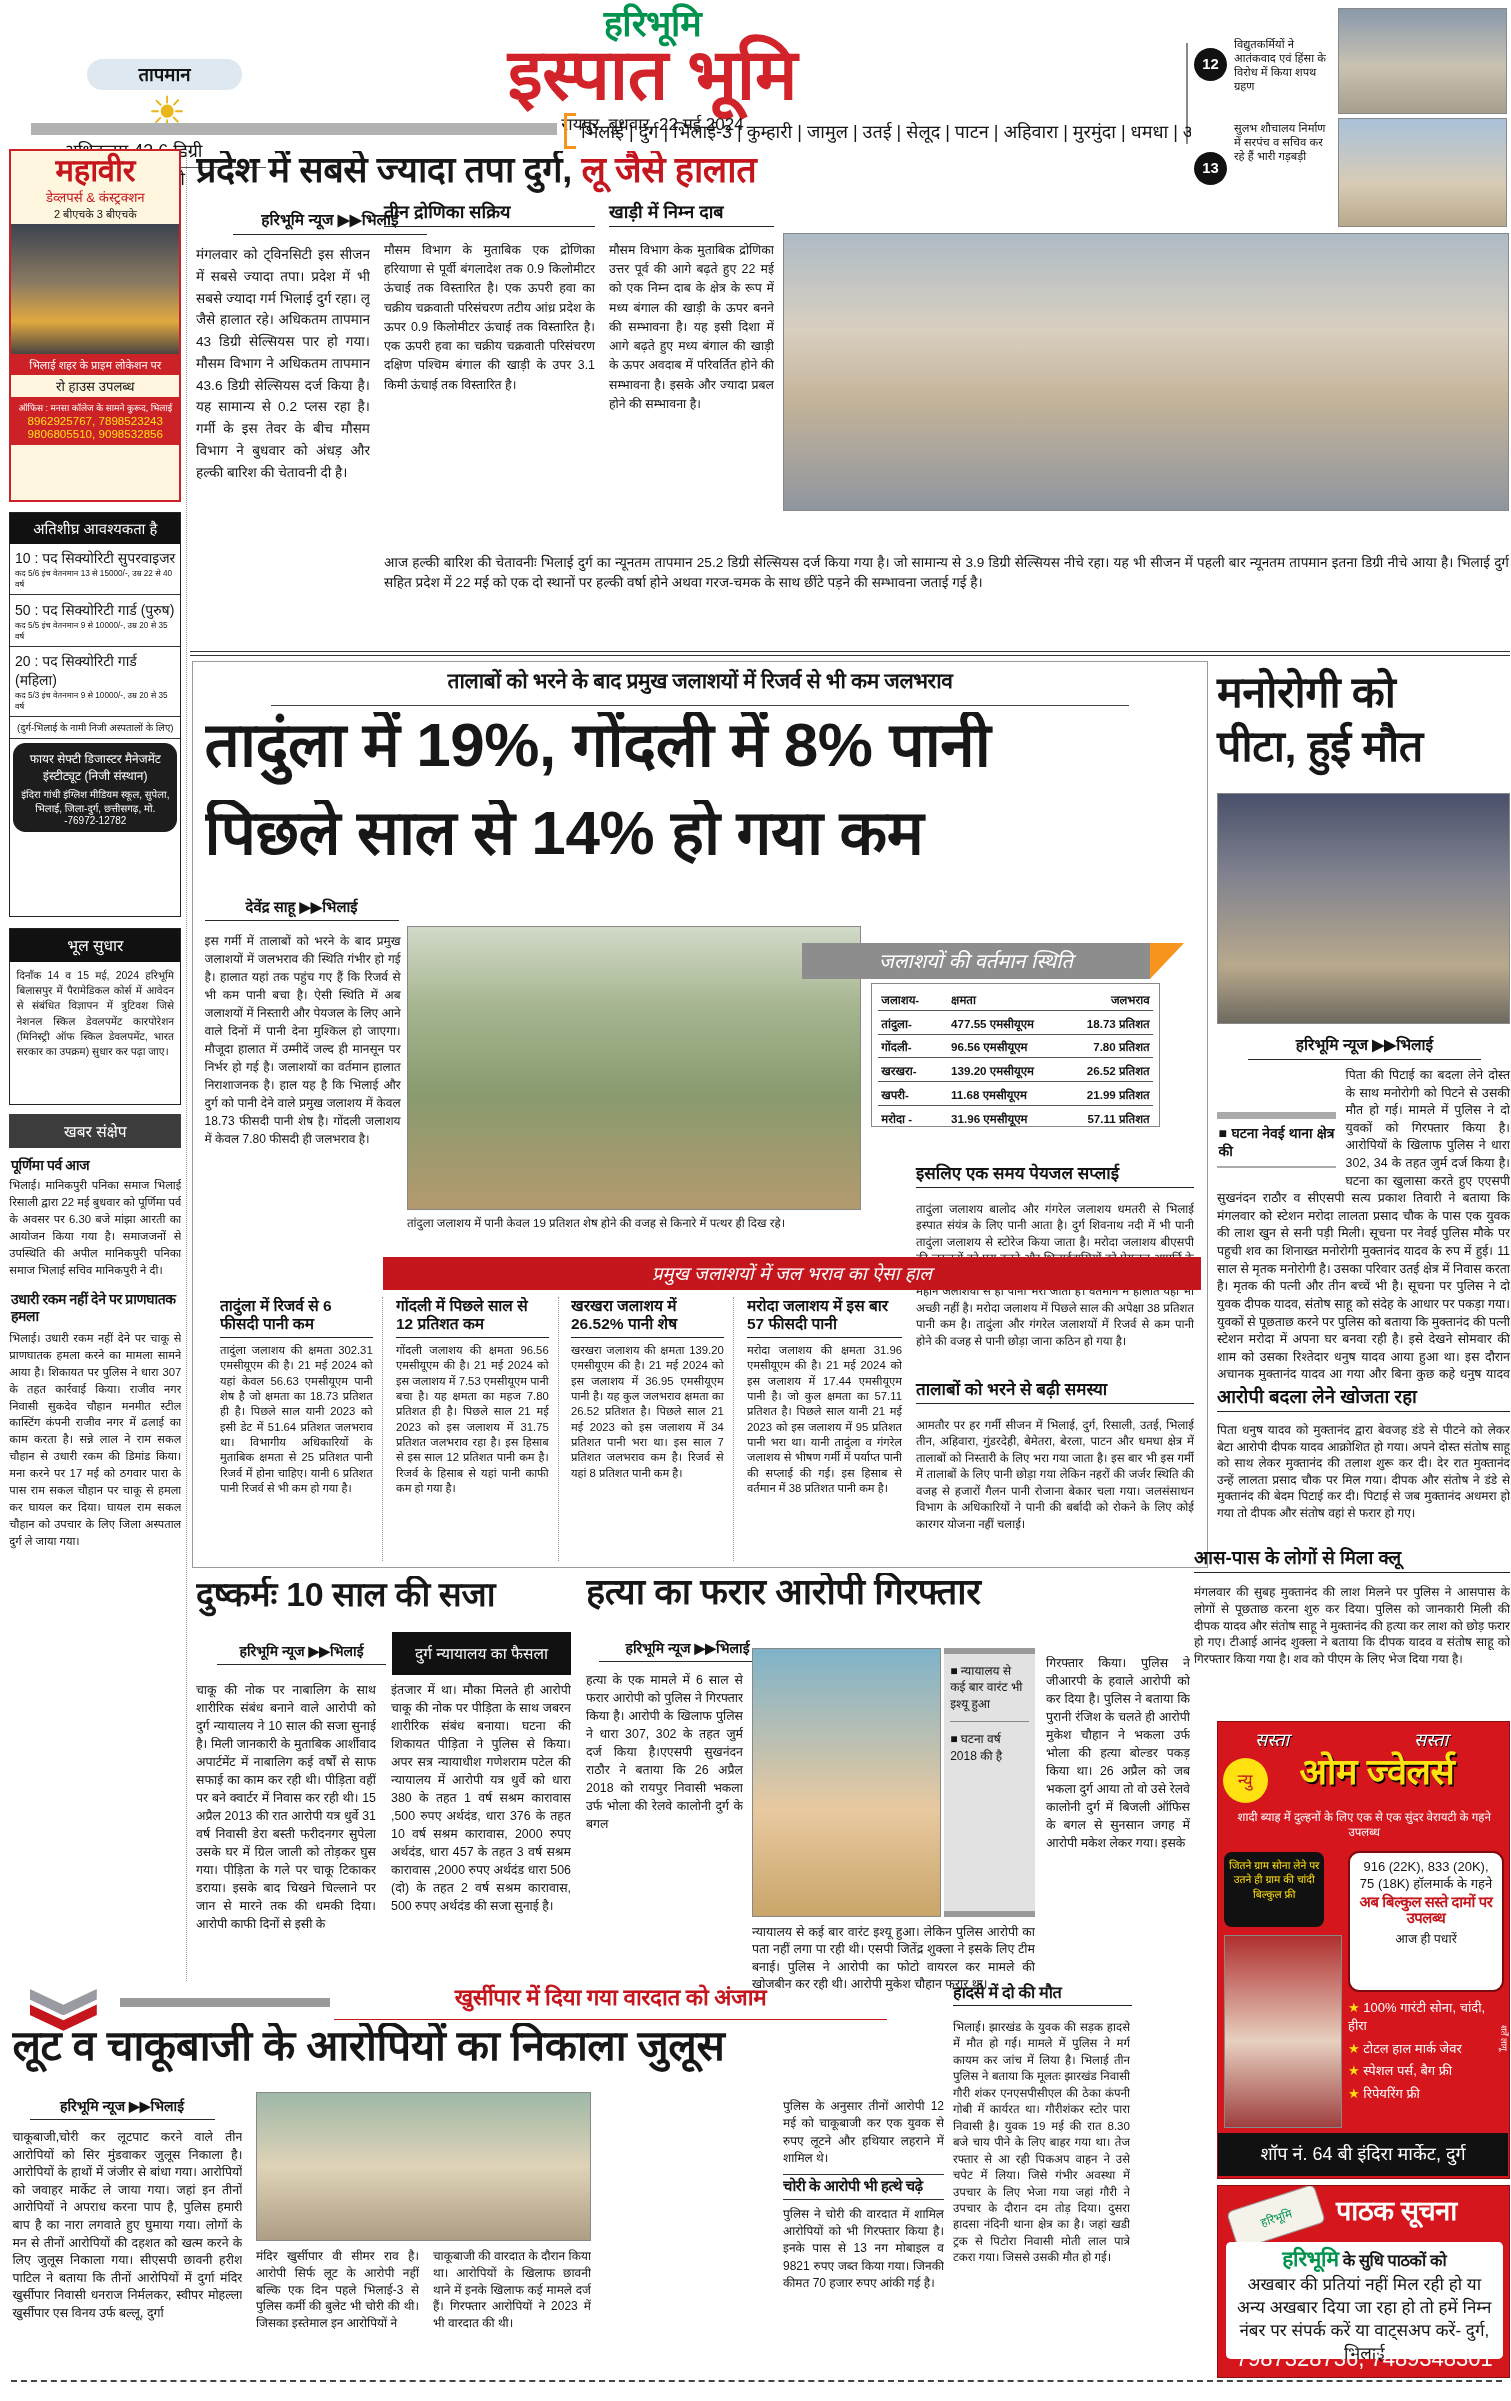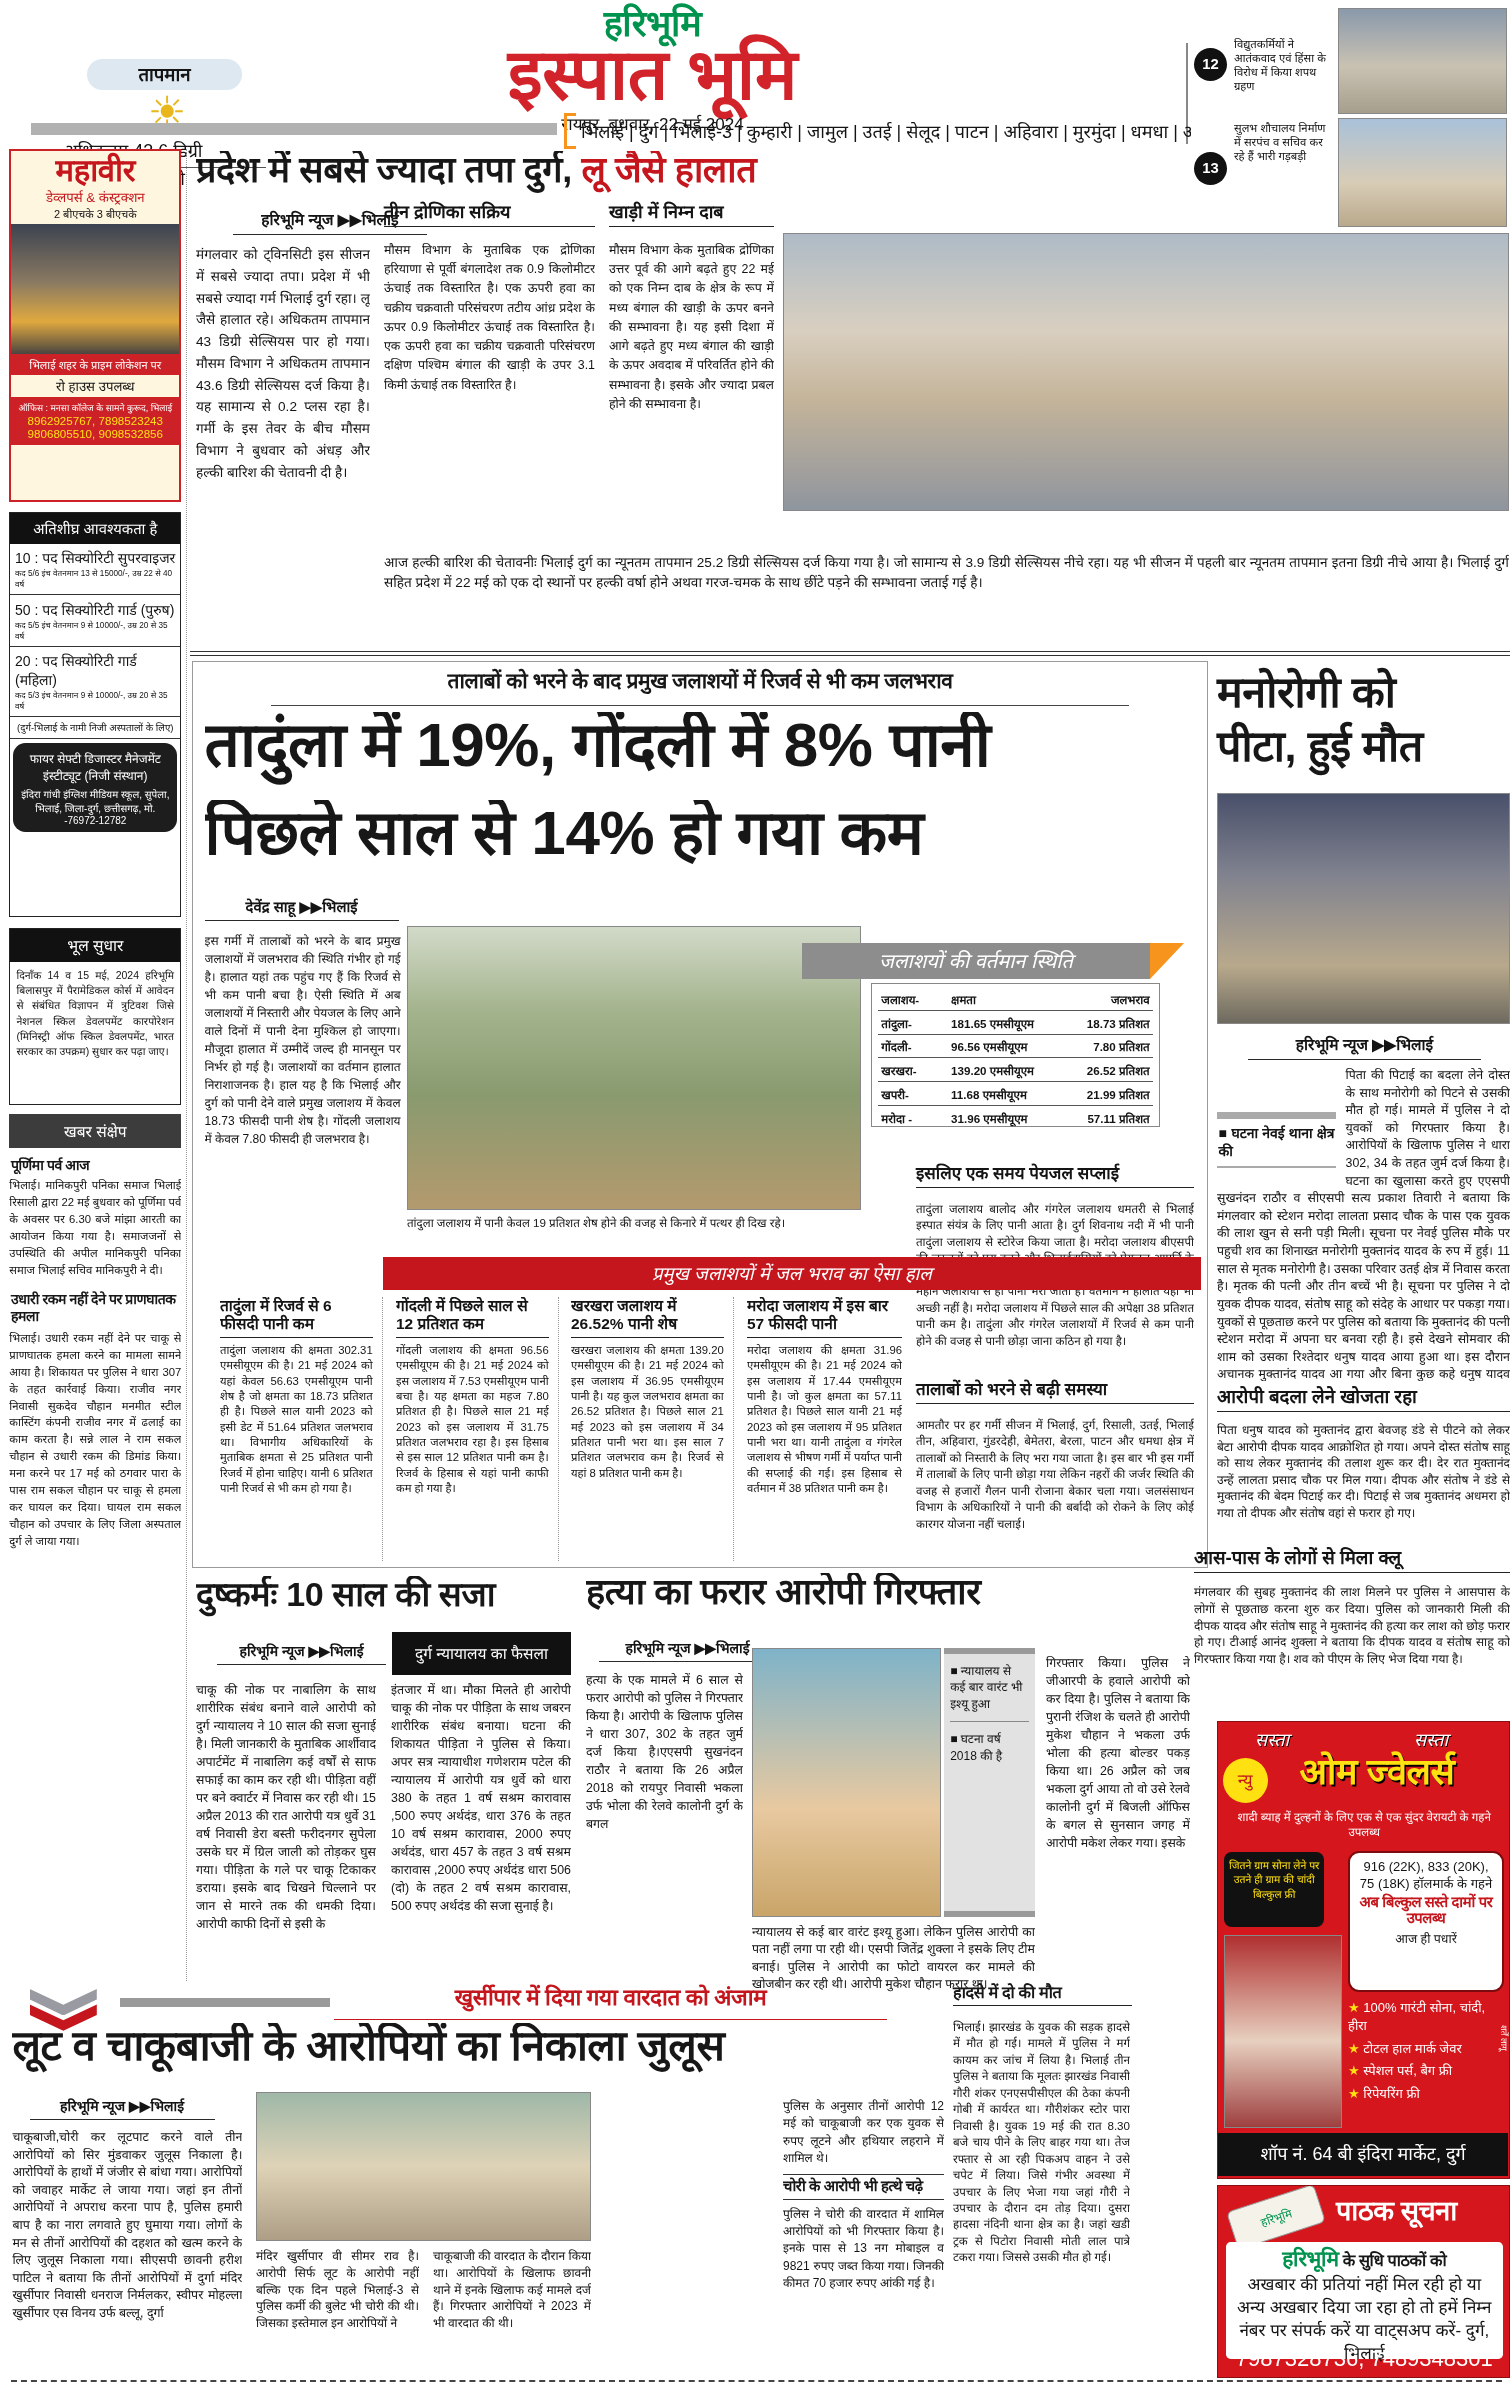--- a/index.html
+++ b/index.html
@@ -161,21 +161,21 @@
       <div class="abs" style="right:-34px;top:0;width:0;height:0;border-left:34px solid #f7941d;border-bottom:36px solid transparent;"></div>
     </div>
     <div class="abs" style="left:678px;top:321px;width:289px;height:144px;background:#fff;border:0.8px solid #888;padding:3.1px 6.2px;">
       <div class="tbl-row">
         <span class="tbl-c1">जलाशय-</span>
         <span class="tbl-c2">क्षमता</span>
         <span class="tbl-c3">जलभराव</span>
       </div>
       <div class="tbl-row">
         <span class="tbl-c1">तांदुला-</span>
-        <span class="tbl-c2">181.65 एमसीयूएम</span>
+        <span class="tbl-c2">477.55 एमसीयूएम</span>
         <span class="tbl-c3">18.73 प्रतिशत</span>
       </div>
       <div class="tbl-row">
         <span class="tbl-c1">गोंदली-</span>
         <span class="tbl-c2">96.56 एमसीयूएम</span>
         <span class="tbl-c3">7.80 प्रतिशत</span>
       </div>
       <div class="tbl-row">
         <span class="tbl-c1">खरखरा-</span>
         <span class="tbl-c2">139.20 एमसीयूएम</span>

